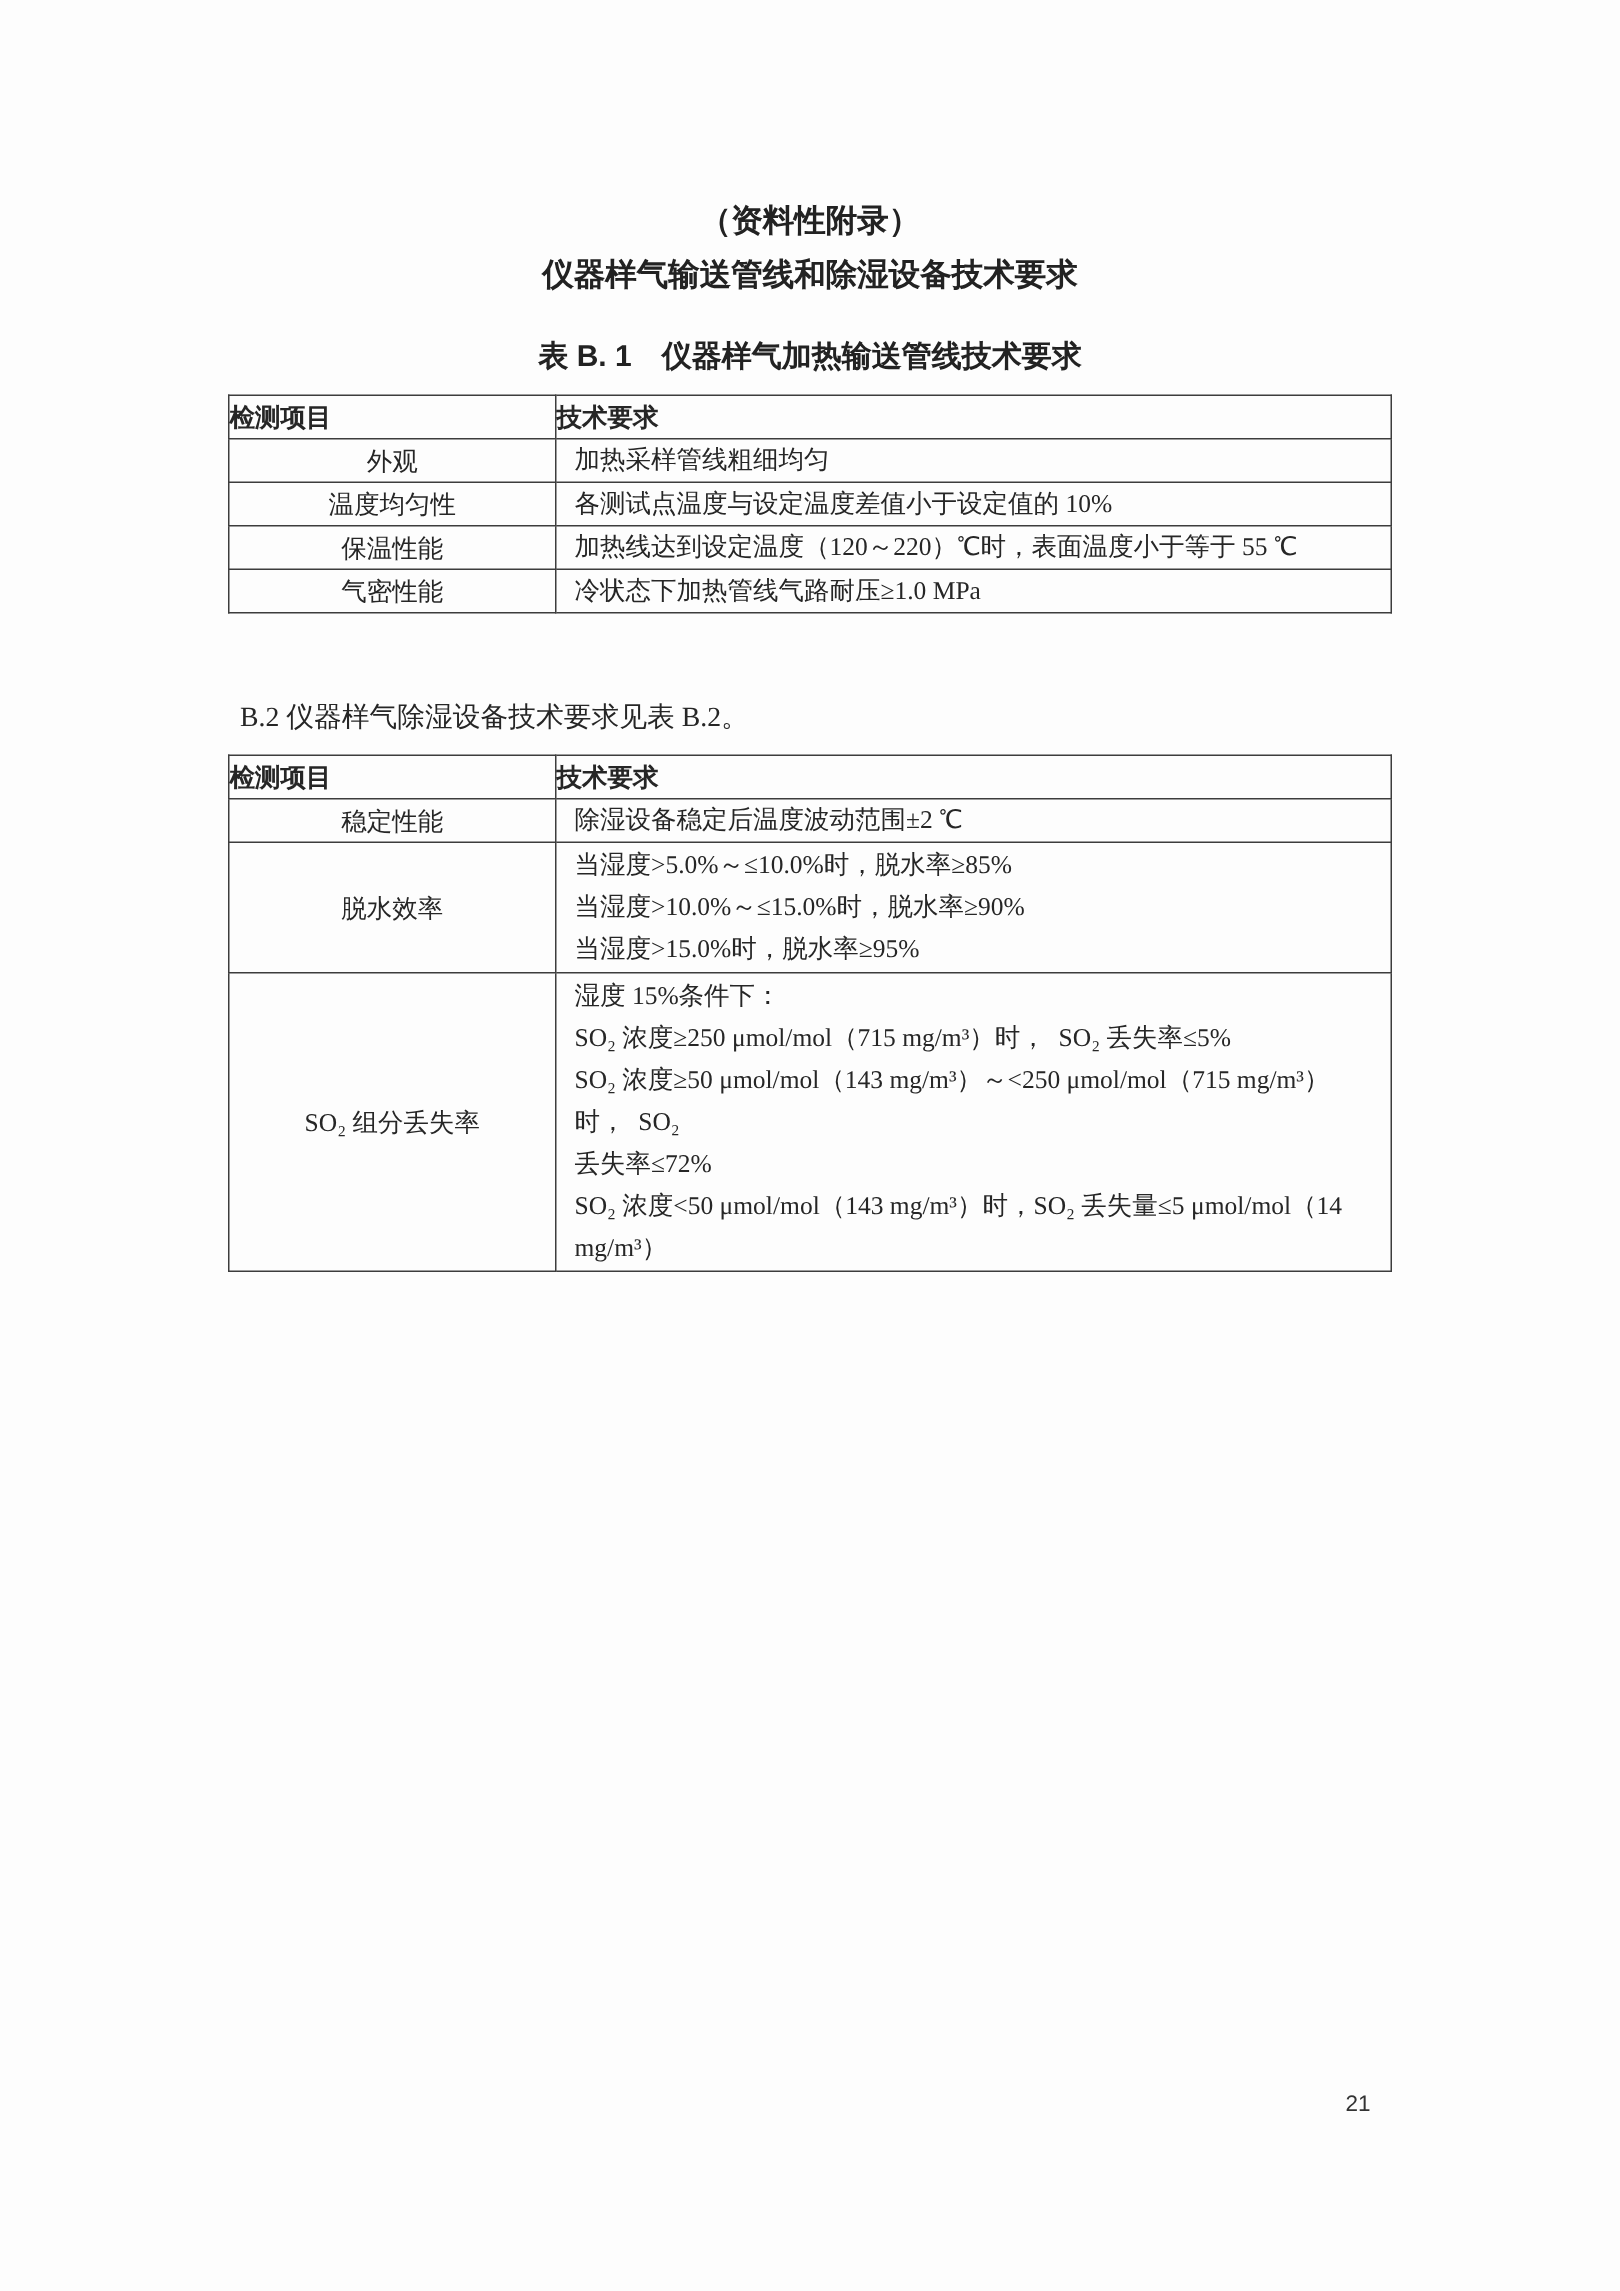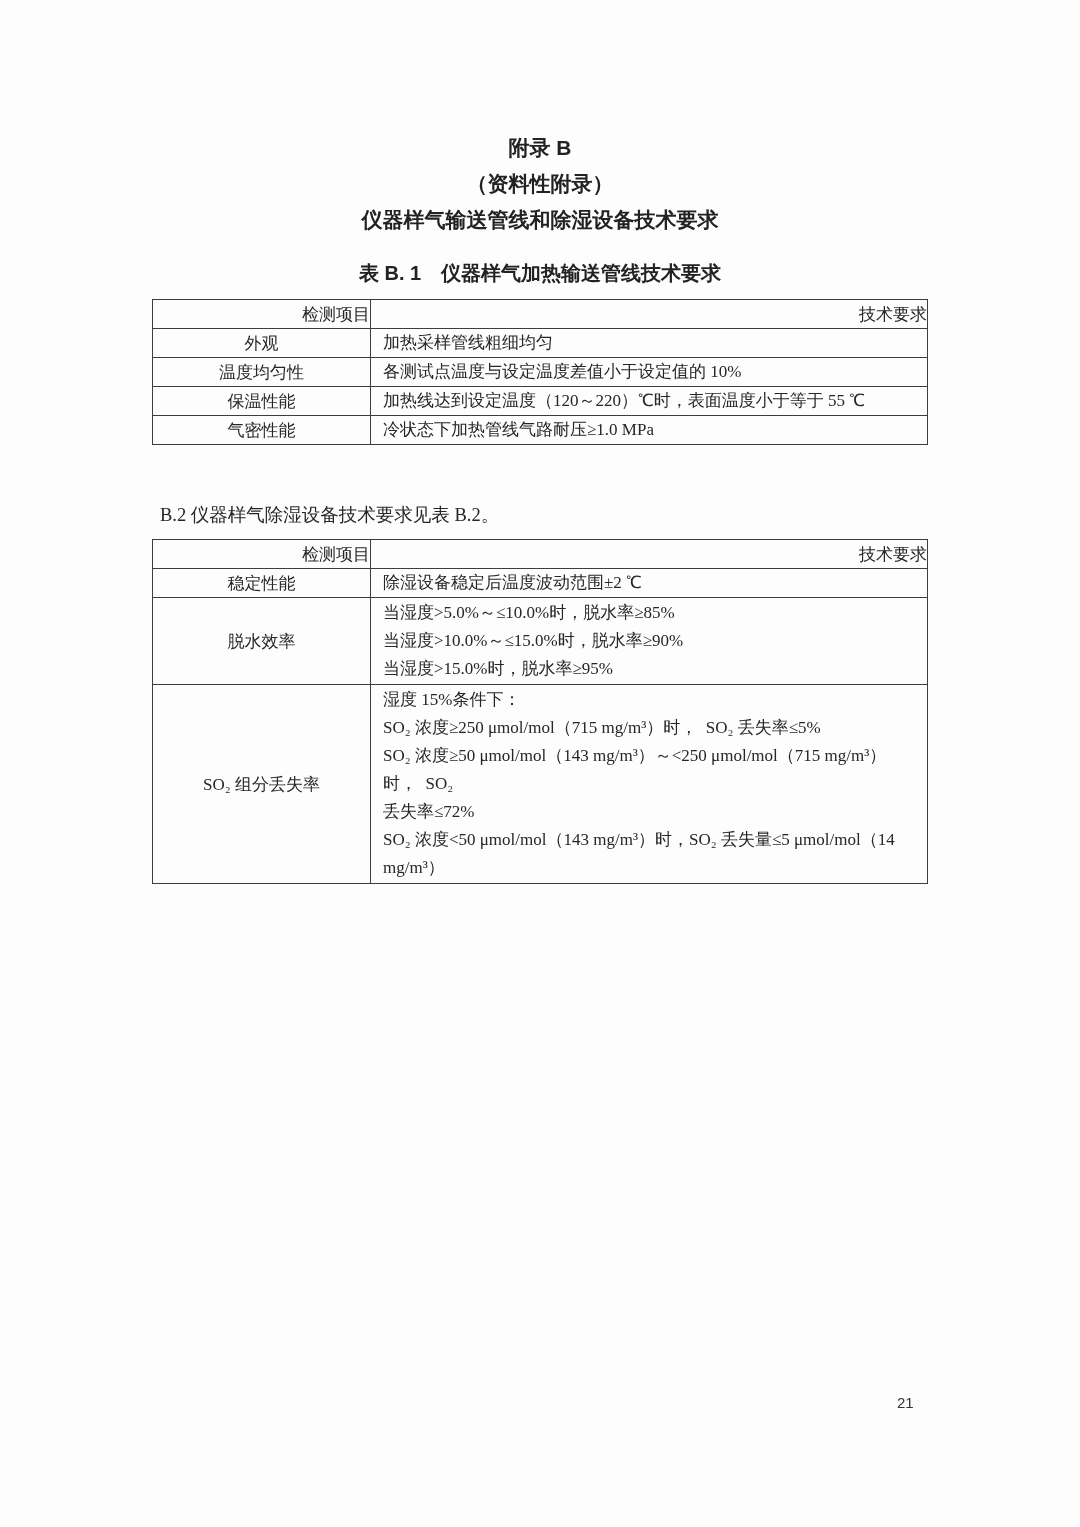--- a/index.html
+++ b/index.html
@@ -48,21 +48,21 @@
     border-collapse: collapse;
     table-layout: fixed;
     font-size: 17px;
   }
   table.spec-table th,
   table.spec-table td {
     border: 1px solid #3d3d3d;
     vertical-align: middle;
     font-weight: normal;
   }
-  table.spec-table th { height: 29px; text-align: right; white-space: pre-wrap; }
+  table.spec-table th { height: 29px; text-align: left; white-space: pre-wrap; font-weight: bold; }
   col.c1 { width: 218px; }
   td.item-cell {
     text-align: center;
     height: 29px;
     white-space: pre-wrap;
   }
   td.req-cell {
     text-align: left;
     padding: 0 8px 0 12px;
     height: 29px;
@@ -80,21 +80,20 @@
     font-size: 15px;
     color: #333;
   }
 </style>
 </head>
 <body>
 
 <div class="page">
 
   <div class="title-block">
-    <div class="doc-title">附录 B</div>
     <div class="doc-title">（资料性附录）</div>
     <div class="doc-title">仪器样气输送管线和除湿设备技术要求</div>
   </div>
 
 
   <div class="table-caption">表 B. 1　仪器样气加热输送管线技术要求</div>
 
   <table class="spec-table">
     <colgroup>
         <col class="c1">

